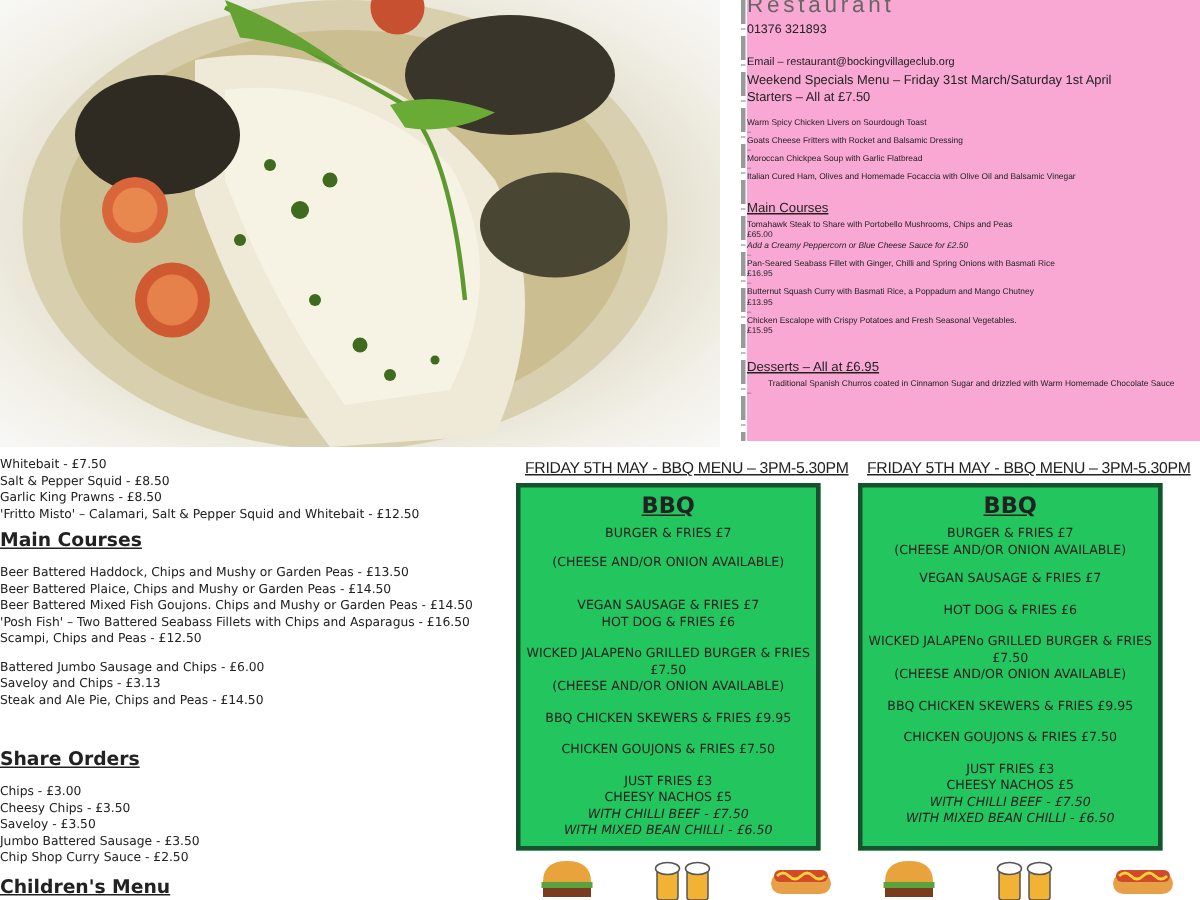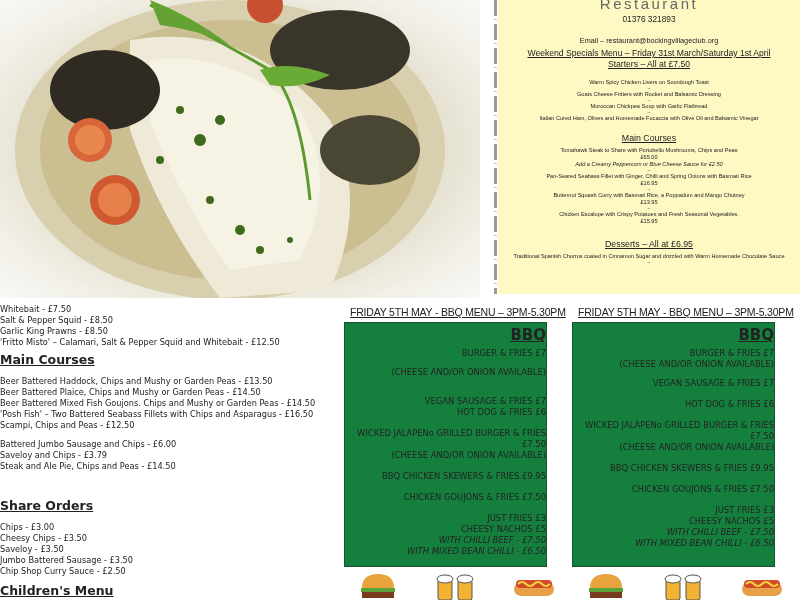--- a/index.html
+++ b/index.html
@@ -23,41 +23,41 @@
     }
     .photo svg { display: block; }
 
     
     .bbq-strip {
       position: absolute; top: 306px; font-size: 10.5px; font-family: Liberation Sans, sans-serif;
       text-decoration: underline; color: #222; white-space: nowrap; letter-spacing: -0.2px;
     }
 
     .bbq-card {
-      position: absolute; border: 1px solid #14532d; background: #15803d;
-      text-align: right; font-family: "DejaVu Sans", sans-serif; color: #222; font-size: 8.4px;
+      position: absolute; border: 3px solid #14532d; background: #22c55e;
+      text-align: center; font-family: "DejaVu Sans", sans-serif; color: #222; font-size: 8.4px;
     }
     .bbq-card .title { font-size: 15px; font-weight: bold; text-decoration: underline; margin: 3px 0 4px; }
     .bbq-card .item { line-height: 11px; }
     .bbq-card .italic { font-style: italic; }
     .bbq-card .sp { height: 8px; }
     .bbq-card .sp2 { height: 10px; }
 
     .icons-row { position: absolute; top: 570px; display: flex; gap: 34px; }
     .icon-food { width: 44px; height: 30px; }
 
     
     .specials {
-      position: absolute; left: 498px; top: 0; width: 302px; height: 294px; background: #fef9c3;
-      text-align: center; color: #222; font-family: "Liberation Sans", sans-serif;
+      position: absolute; left: 498px; top: 0; width: 302px; height: 294px; background: #f9a8d4;
+      text-align: left; color: #222; font-family: "Liberation Sans", sans-serif;
     }
     .specials .brand { font-size: 15px; letter-spacing: 2.5px; color: #666; font-weight: normal; margin-top: -4px; height: 16px; line-height: 16px; }
     .specials .phone { font-size: 8.3px; margin-top: 2px; }
     .specials .email { font-size: 7.3px; margin-top: 12px; }
-    .specials .hdr { font-size: 8.6px; text-decoration: underline; margin-top: 3px; line-height: 11px; }
+    .specials .hdr { font-size: 8.6px; margin-top: 3px; line-height: 11px; }
     .specials .item { font-size: 5.6px; line-height: 7px; }
     .specials .dash { font-size: 5px; line-height: 5px; color: #555; }
     .specials .sect { font-size: 8.8px; text-decoration: underline; margin-top: 6px; margin-bottom: 4px; }
     .specials .ital { font-style: italic; }
     .perforation {
       position: absolute; left: 494px; top: 0; width: 3px; height: 294px;
       background: repeating-linear-gradient(to bottom, #999 0 16px, #fff 16px 19px, #bbb 19px 20px, #fff 20px 24px);
     }
   </style>
 </head>
@@ -101,21 +101,21 @@
   <div class="line">'Fritto Misto' – Calamari, Salt &amp; Pepper Squid and Whitebait - £12.50</div>
   <div class="heading">Main Courses</div>
   <div style="height:6px"></div>
   <div class="line">Beer Battered Haddock, Chips and Mushy or Garden Peas - £13.50</div>
   <div class="line">Beer Battered Plaice, Chips and Mushy or Garden Peas - £14.50</div>
   <div class="line">Beer Battered Mixed Fish Goujons. Chips and Mushy or Garden Peas - £14.50</div>
   <div class="line">'Posh Fish' – Two Battered Seabass Fillets with Chips and Asparagus - £16.50</div>
   <div class="line">Scampi, Chips and Peas - £12.50</div>
   <div class="gap"></div>
   <div class="line">Battered Jumbo Sausage and Chips - £6.00</div>
-  <div class="line">Saveloy and Chips - £3.79</div>
+  <div class="line">Saveloy and Chips - £3.13</div>
   <div class="line">Steak and Ale Pie, Chips and Peas - £14.50</div>
   <div class="big-gap"></div>
   <div class="heading">Share Orders</div>
   <div style="height:6px"></div>
   <div class="line">Chips - £3.00</div>
   <div class="line">Cheesy Chips - £3.50</div>
   <div class="line">Saveloy - £3.50</div>
   <div class="line">Jumbo Battered Sausage - £3.50</div>
   <div class="line">Chip Shop Curry Sauce - £2.50</div>
   <div class="heading" style="margin-top:6px">Children's Menu</div>

